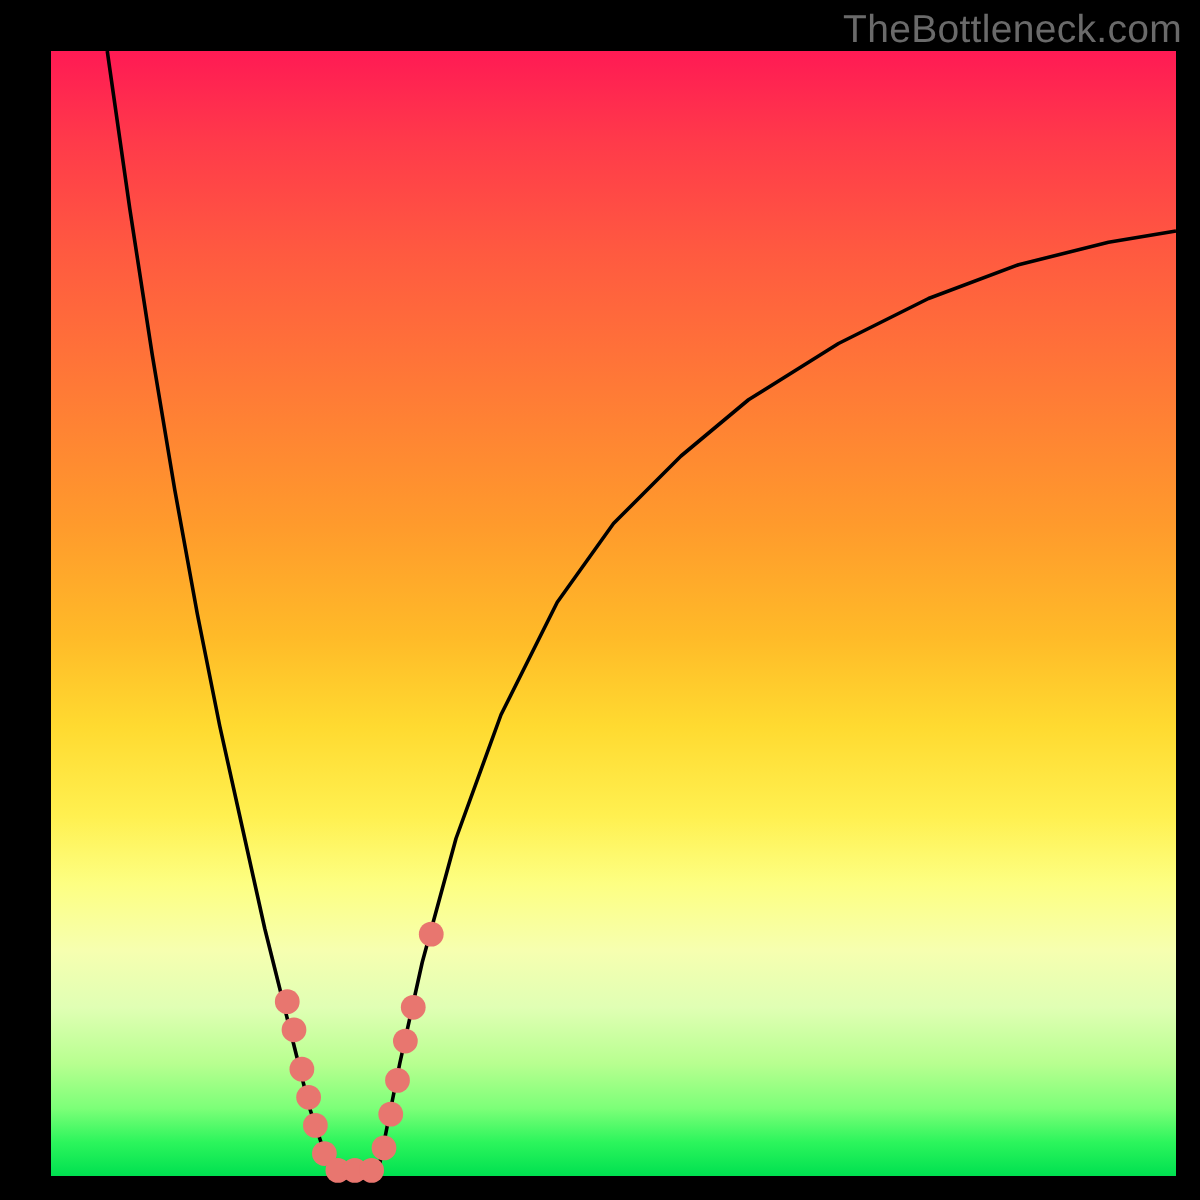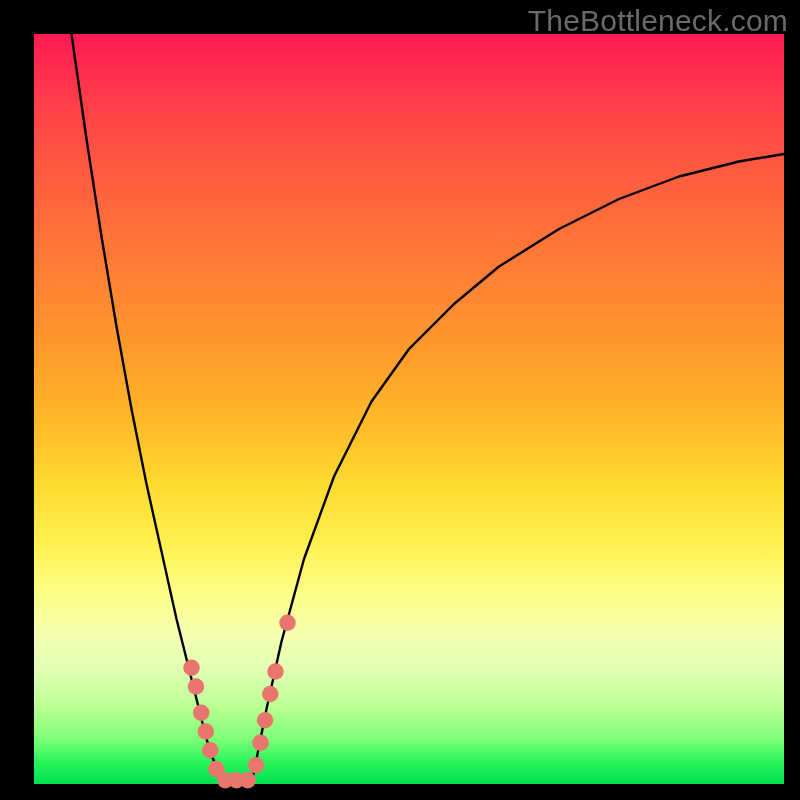--- a/index.html
+++ b/index.html
@@ -40,21 +40,21 @@
       #7cff78 94%,
       #2cf55c 97%,
       #00e050 100%
     );
   }
   .watermark {
     position: absolute;
     top: 4px;
     right: 12px;
     color: #6a6a6a;
-    font-size: 30px;
+    font-size: 26px;
     letter-spacing: 0.2px;
     user-select: none;
   }
   svg.curves {
     position: absolute;
     left: 0; top: 0;
     width: 750px; height: 750px;
     overflow: visible;
   }
 </style>

